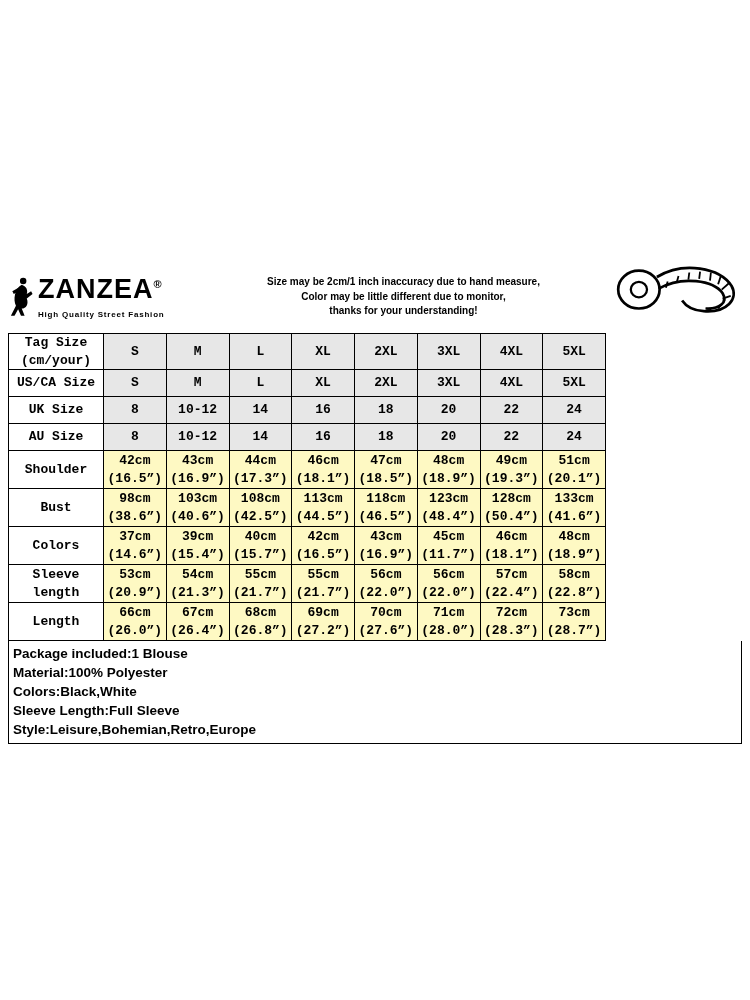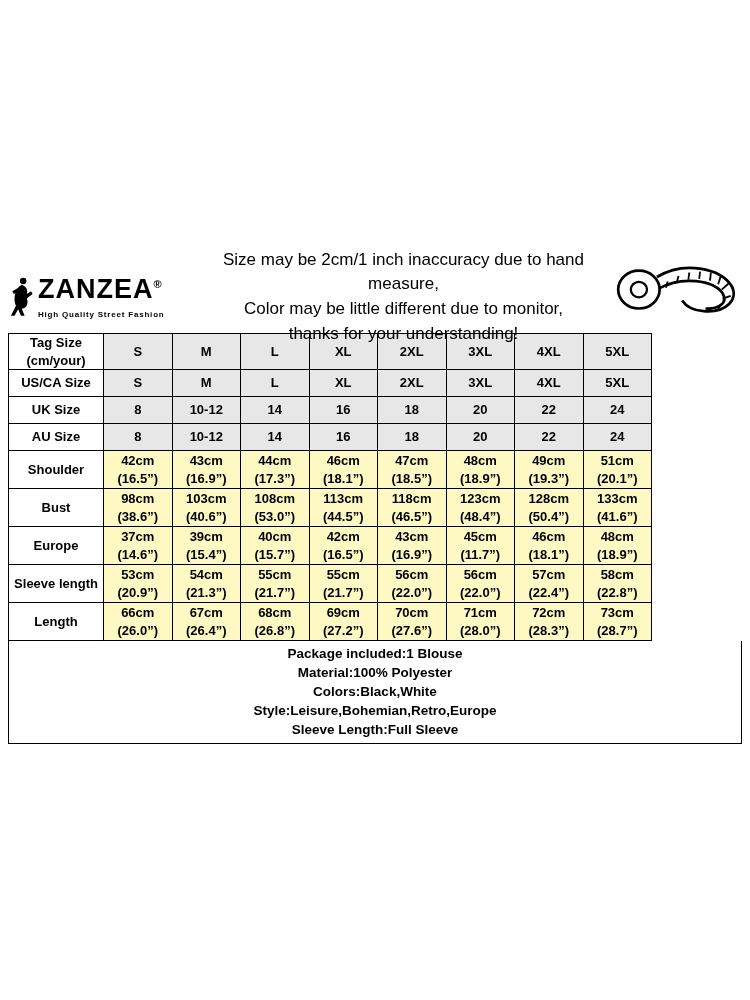--- a/index.html
+++ b/index.html
@@ -42,31 +42,32 @@
   .brand-name sup { font-size: 11px; font-weight: bold; }
   .brand-tagline {
     font-size: 8px;
     font-weight: bold;
     letter-spacing: 0.8px;
     margin-top: 7px;
   }
   .notice {
     flex: 1;
     text-align: center;
-    font-size: 17px;
-    font-weight: normal;
+    font-size: 10px;
+    font-weight: bold;
     line-height: 1.45;
   }
   .tape-wrap { width: 138px; flex: none; text-align: right; }
 
   
   table.size-table {
     border-collapse: collapse;
     table-layout: fixed;
-    width: 644px;
+    width: 598px;
+    font-family: Liberation Mono, monospace;
   }
   table.size-table th,
   table.size-table td {
     border: 1px solid #000;
     text-align: center;
     vertical-align: middle;
     font-size: 13px;
     font-weight: bold;
     padding: 0;
     line-height: 1.35;
@@ -80,21 +81,21 @@
   
   .details {
     border: 1px solid #000;
     border-top: none;
     padding: 3px 4px 4px 4px;
   }
   .details div {
     font-size: 13.5px;
     font-weight: bold;
     line-height: 19px;
-    text-align: center;
+    text-align: left;
   }
 </style>
 </head>
 <body>
 
 <div class="content">
 
   <div class="header">
     <div class="brand-block">
       <svg viewBox="0 0 36 56" width="26" height="42" aria-hidden="true">
@@ -244,21 +245,21 @@
           <td>
             <div>98cm</div>
             <div>(38.6”)</div>
           </td>
           <td>
             <div>103cm</div>
             <div>(40.6”)</div>
           </td>
           <td>
             <div>108cm</div>
-            <div>(53.0”)</div>
+            <div>(42.5”)</div>
           </td>
           <td>
             <div>113cm</div>
             <div>(44.5”)</div>
           </td>
           <td>
             <div>118cm</div>
             <div>(46.5”)</div>
           </td>
           <td>
@@ -269,21 +270,21 @@
             <div>128cm</div>
             <div>(50.4”)</div>
           </td>
           <td>
             <div>133cm</div>
             <div>(41.6”)</div>
           </td>
         </tr>
         <tr class="measure">
           <th>
-            <div>Europe</div>
+            <div>Colors</div>
           </th>
           <td>
             <div>37cm</div>
             <div>(14.6”)</div>
           </td>
           <td>
             <div>39cm</div>
             <div>(15.4”)</div>
           </td>
           <td>
@@ -385,17 +386,17 @@
             <div>(28.7”)</div>
           </td>
         </tr>
       </tbody>
   </table>
 
   <div class="details">
     <div>Package included:1 Blouse</div>
     <div>Material:100% Polyester</div>
     <div>Colors:Black,White</div>
+    <div>Sleeve Length:Full Sleeve</div>
     <div>Style:Leisure,Bohemian,Retro,Europe</div>
-    <div>Sleeve Length:Full Sleeve</div>
   </div>
 
 </div>
 
 </body></html>

